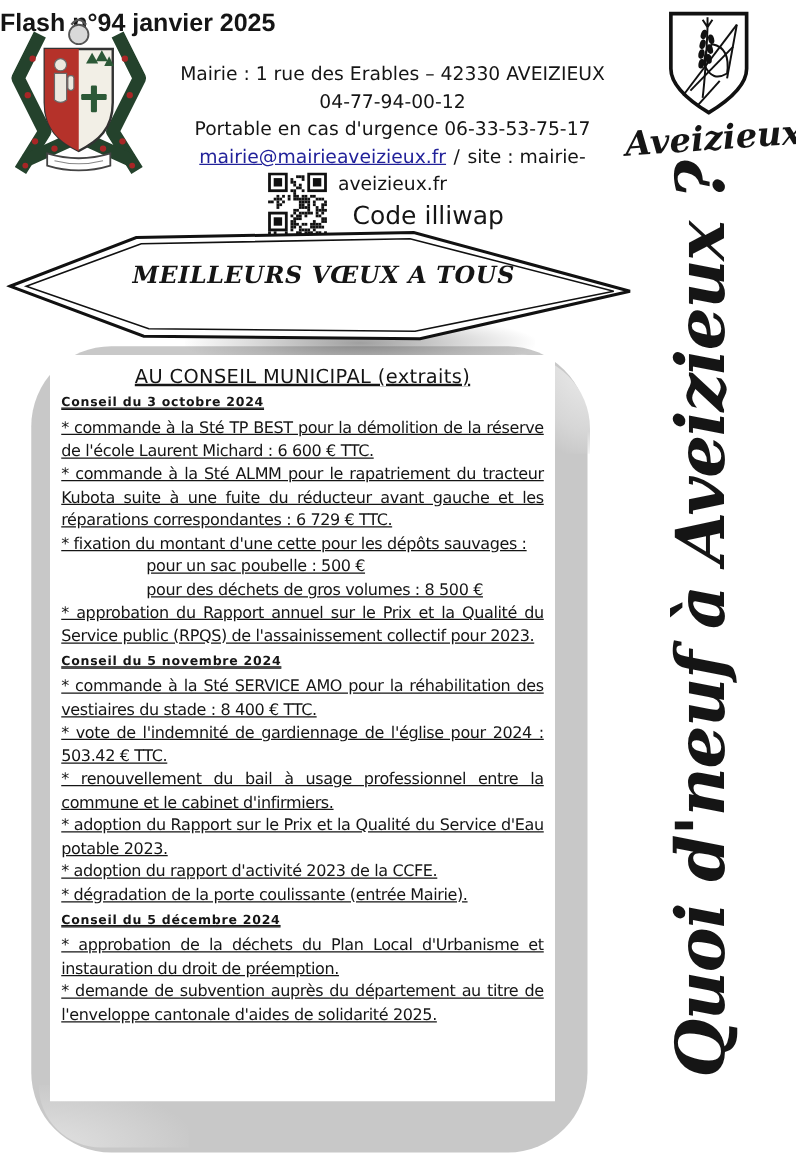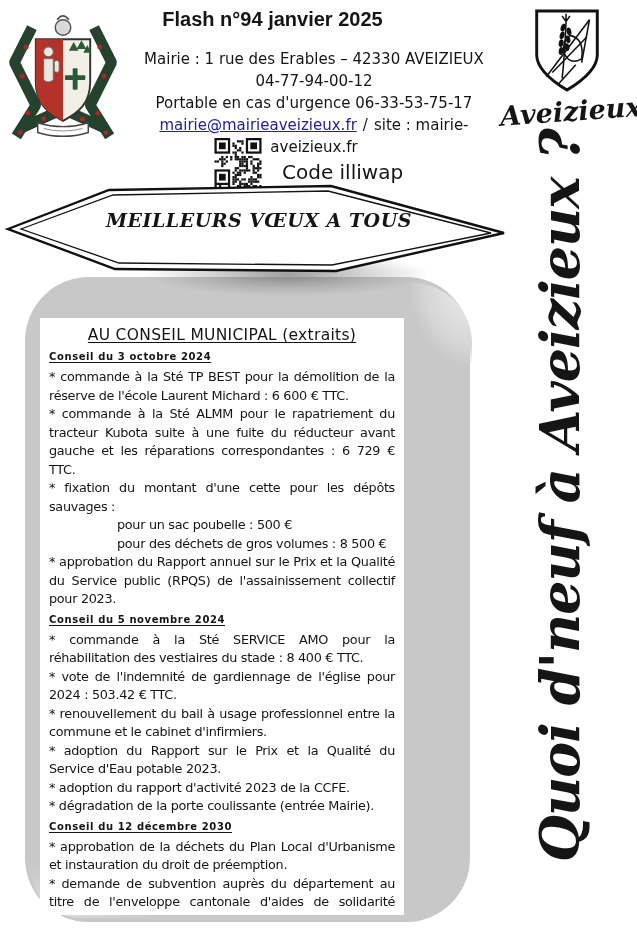--- a/index.html
+++ b/index.html
@@ -3,21 +3,21 @@
 <meta charset="utf-8">
 <style>
   html,body{margin:0;padding:0;}
   body{
     width:637px;height:933px;position:relative;overflow:hidden;
     background:#ffffff;color:var(--ink,#151515);
     font-family:"DejaVu Sans",sans-serif;
   }
   
   .page-title{
-    position:absolute;left:0;top:8px;width:545px;text-align:center;
+    position:absolute;left:0;top:8px;width:545px;
     font-family:"Liberation Sans",sans-serif;font-weight:bold;font-size:20px;
   }
   .crest{position:absolute;left:4px;top:12px;width:118px;height:136px;}
   .logo{position:absolute;left:500px;top:8px;width:134px;height:136px;text-align:center;}
   .logo-shield{display:block;margin:0 auto;width:72px;height:86px;}
   .logo-name{
     font-family:"DejaVu Serif",serif;font-style:italic;font-weight:bold;
     font-size:27px;transform:rotate(-4deg);margin-top:2px;letter-spacing:0px;
   }
   .contact{
@@ -51,23 +51,23 @@
     content:"";position:absolute;right:-2px;top:6px;width:60px;height:80px;
     background:radial-gradient(ellipse at 100% 0%,#efefef,#d6d6d6 55%,transparent 75%);
     border-top-right-radius:64px;
   }
   .bubble:after{ 
     content:"";position:absolute;left:6px;bottom:4px;width:120px;height:50px;
     background:radial-gradient(ellipse at 0% 100%,#e2e2e2,transparent 75%);
     border-bottom-left-radius:60px;
   }
   .content-box{
-    position:absolute;left:40px;top:318px;width:364px;height:597px;z-index:4;
+    position:absolute;left:40px;top:284px;width:404px;height:597px;z-index:4;
     background:#ffffff;box-sizing:border-box;padding:7px 9px 0 9px;
-    font-size:12.8px;line-height:18.5px;letter-spacing:-0.3px;overflow:hidden;
+    font-size:12.8px;line-height:18.5px;letter-spacing:-0.3px;overflow:hidden;text-decoration:underline;
   }
   .council-title{
     text-align:center;font-size:15.5px;letter-spacing:.3px;line-height:21px;margin-bottom:1px;
   }
   .council-title span{text-decoration:underline;text-underline-offset:2px;}
   .council-heading{
     text-align:left;font-weight:bold;font-size:10px;letter-spacing:.6px;
     line-height:20px;margin:1px 0 1px 0;
   }
   .council-heading .hl{text-decoration:underline;text-underline-offset:2px;}
@@ -336,17 +336,17 @@
       <p class="item sub">pour un sac poubelle : 500 €</p>
       <p class="item sub">pour des déchets de gros volumes : 8 500 €</p>
       <p class="item">* approbation du Rapport annuel sur le Prix et la Qualité du Service public (RPQS) de l'assainissement collectif pour 2023.</p>
       <div class="council-heading"><span class="hl">Conseil du 5 novembre 2024</span></div>
       <p class="item">* commande à la Sté SERVICE AMO pour la réhabilitation des vestiaires du stade : 8 400 € TTC.</p>
       <p class="item">* vote de l'indemnité de gardiennage de l'église pour 2024 : 503.42 € TTC.</p>
       <p class="item">* renouvellement du bail à usage professionnel entre la commune et le cabinet d'infirmiers.</p>
       <p class="item">* adoption du Rapport sur le Prix et la Qualité du Service d'Eau potable 2023.</p>
       <p class="item">* adoption du rapport d'activité 2023 de la CCFE.</p>
       <p class="item">* dégradation de la porte coulissante (entrée Mairie).</p>
-      <div class="council-heading"><span class="hl">Conseil du 12 décembre 2030</span></div>
+      <div class="council-heading"><span class="hl">Conseil du 5 décembre 2024</span></div>
       <p class="item">* approbation de la déchets du Plan Local d'Urbanisme et instauration du droit de préemption.</p>
       <p class="item">* demande de subvention auprès du département au titre de l'enveloppe cantonale d'aides de solidarité 2025.</p>
     </div>
 </div>
 
 </body></html>

